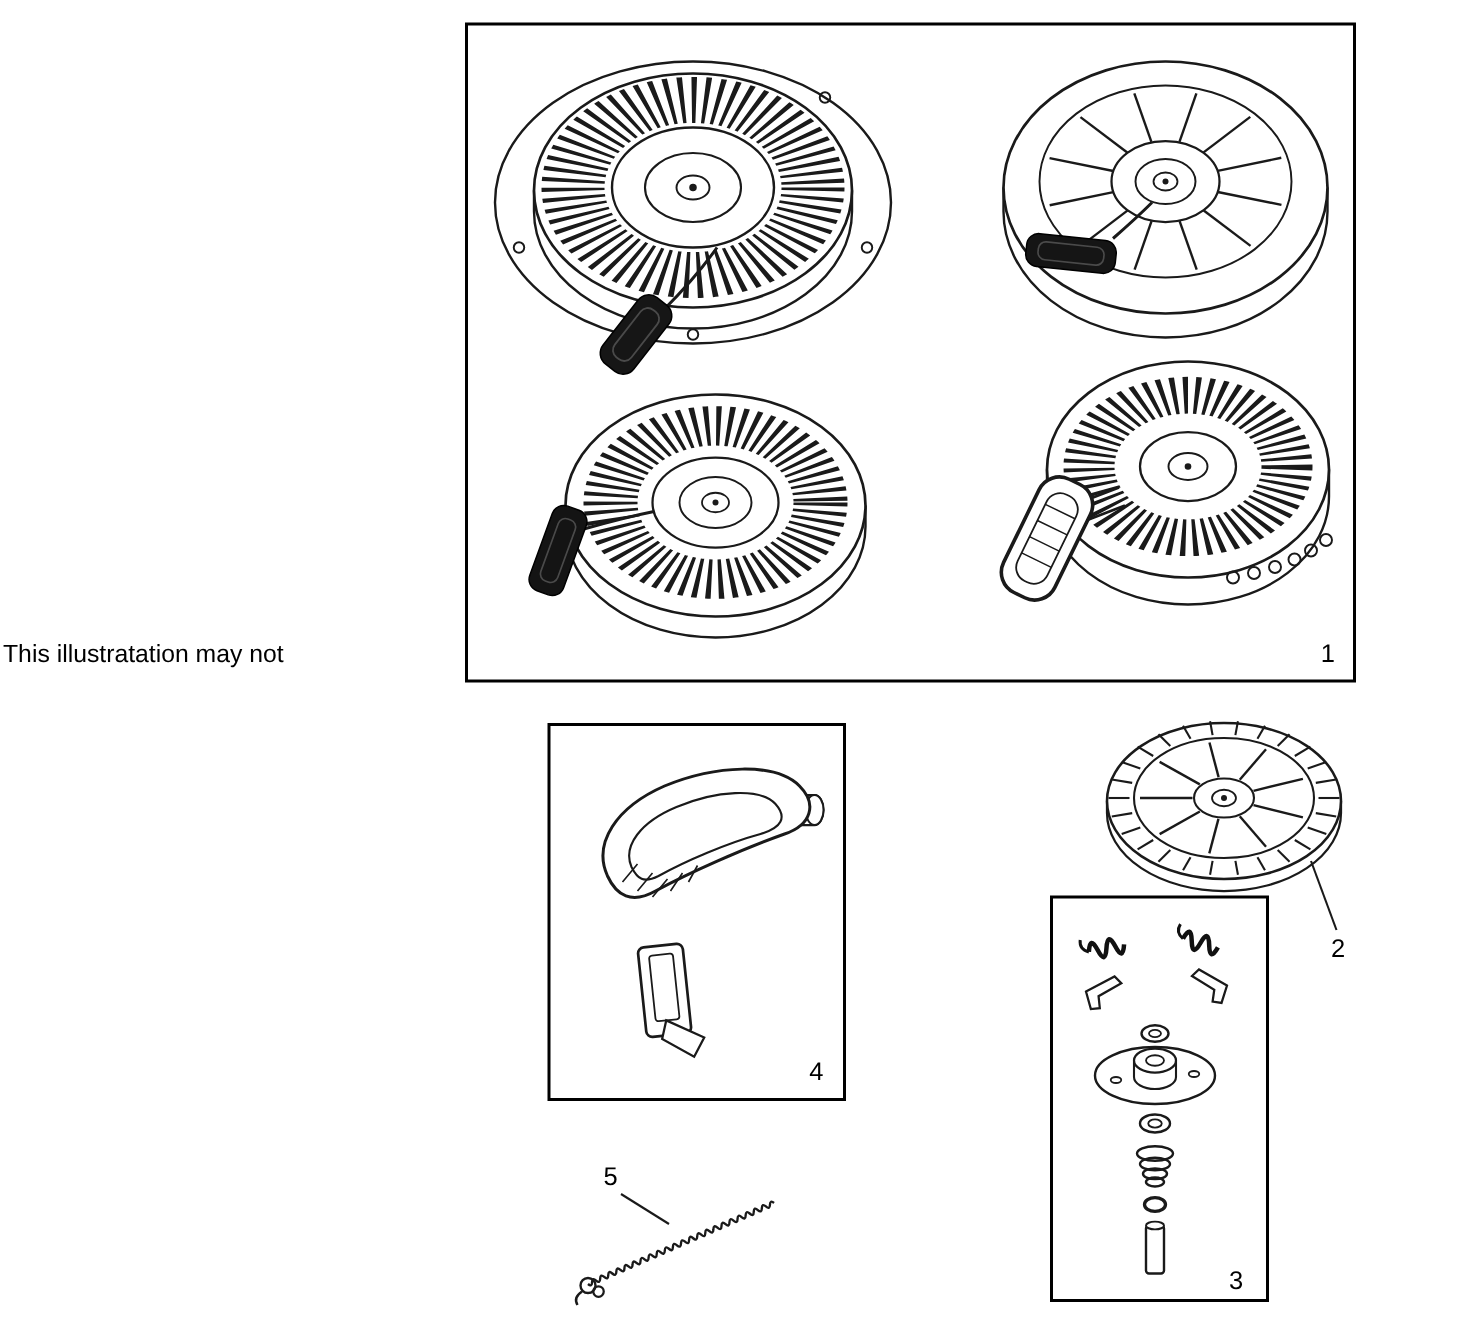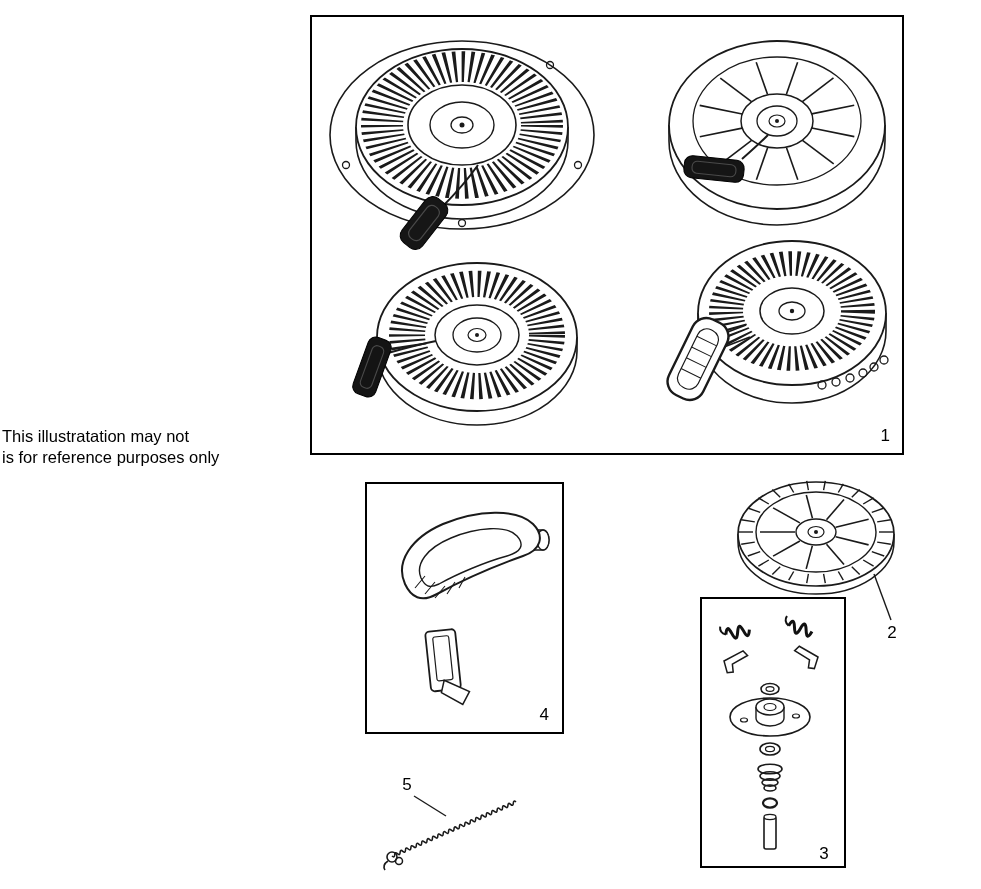--- a/index.html
+++ b/index.html
@@ -20,21 +20,20 @@
   #g-pulley-ticks line { stroke:#1a1a1a; stroke-width:1.4; }
   #g-rope path { stroke:#1a1a1a; stroke-width:1.6; fill:none; }
 </style>
 </head>
 <body>
 
 <div class="stage">
 
   <div class="disclaimer">
     <div>This illustratation may not</div>
-    <div>is for reference purposes only</div>
   </div>
 
   <div class="pbox" style="left:310px; top:15px; width:594px; height:440px;">
     <svg width="590" height="436" viewBox="0 0 590 436">
 
       <g>
         <ellipse cx="150" cy="118" rx="132" ry="94" class="fillw" stroke-width="1.6"></ellipse>
         <circle cx="34" cy="148" r="3.5" class="ln" stroke-width="1.3"></circle>
         <circle cx="266" cy="148" r="3.5" class="ln" stroke-width="1.3"></circle>
         <circle cx="238" cy="48" r="3.5" class="ln" stroke-width="1.3"></circle>

